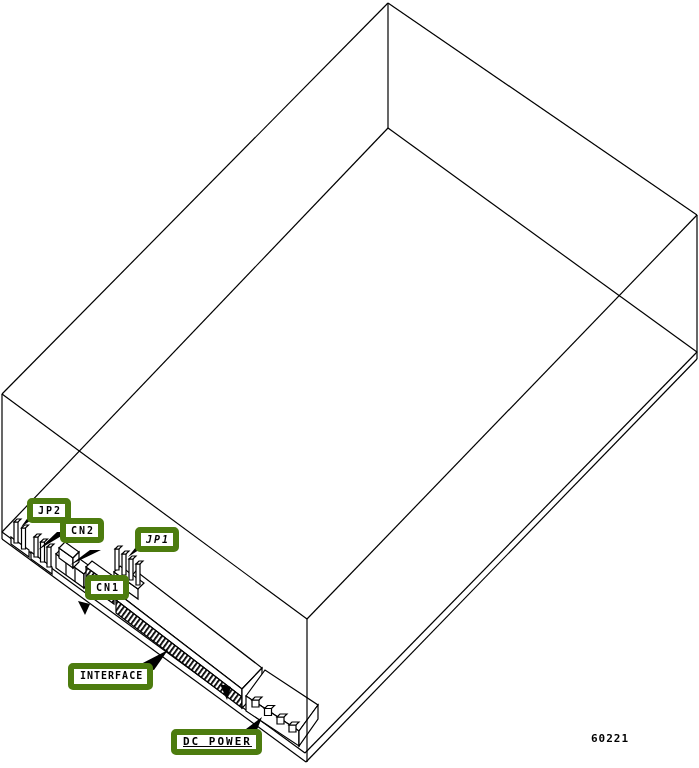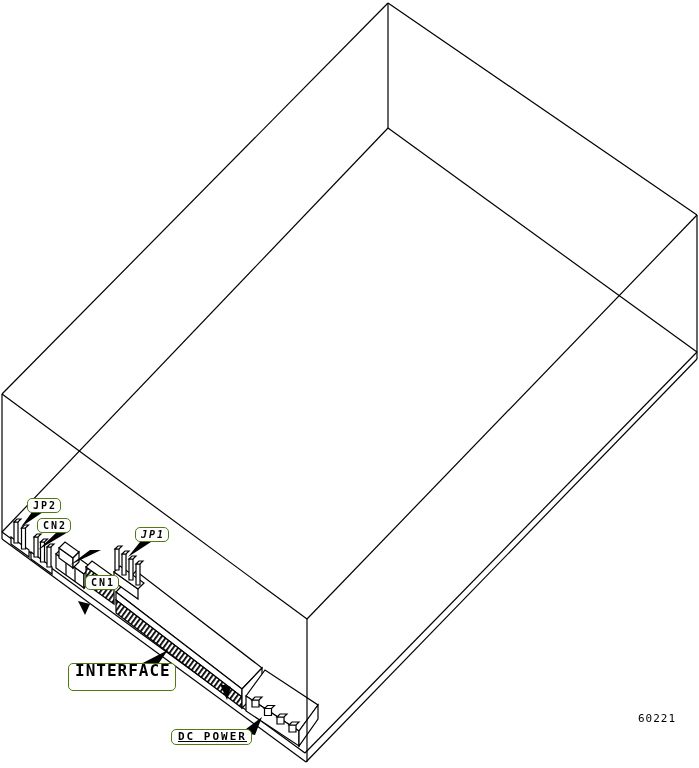--- a/index.html
+++ b/index.html
@@ -8,48 +8,47 @@
     width: 699px;
     height: 768px;
     background: #ffffff;
     overflow: hidden;
     font-family: "DejaVu Sans Mono", "Liberation Mono", monospace;
   }
   .canvas svg { position: absolute; left: 0; top: 0; }
   .callout {
     position: absolute;
     background: #ffffff;
-    border: 1px solid #4d7c0f;
+    border: 6px solid #4d7c0f;
     border-radius: 5px;
     color: #000000;
     font-weight: bold;
     white-space: nowrap;
     line-height: 11px;
     padding: 1px 3px 1px 5px;
     letter-spacing: 2px;
     font-size: 10px;
     z-index: 5;
   }
   .callout.small { font-size: 10px; }
-  .callout.wide  { font-size: 16px; line-height: 12px; letter-spacing: 1px; padding: 1px 4px 13px 6px; }
+  .callout.wide  { font-size: 10px; line-height: 12px; letter-spacing: 1px; padding: 1px 4px 2px 6px; }
   .callout.dc    { font-size: 11px; line-height: 12px; letter-spacing: 2px; padding: 1px 4px 1px 6px; text-decoration: underline; }
   #lbl-jp2      { left: 27px;  top: 498px; }
-  #lbl-cn2      { left: 37px;  top: 518px; }
+  #lbl-cn2      { left: 60px;  top: 518px; }
   #lbl-cn1      { left: 85px;  top: 537px; margin-top: 38px; }
   #lbl-jp1      { left: 135px; top: 527px; font-style: italic; }
   #lbl-interface{ left: 68px;  top: 663px; }
   #lbl-dcpower  { left: 171px; top: 729px; }
   .fig-num {
     position: absolute;
-    left: 591px; top: 712px;
+    left: 591px; top: 732px;
     color: #000000;
     font-size: 11px;
     letter-spacing: 1px;
-    font-weight: normal;
-    margin-left: 47px;
+    font-weight: bold;
   }
   path, line, rect, polygon { vector-effect: non-scaling-stroke; }
 </style>
 </head>
 <body>
 
 <div class="canvas">
 
   <svg width="699" height="768" viewBox="0 0 699 768">
     <defs>

